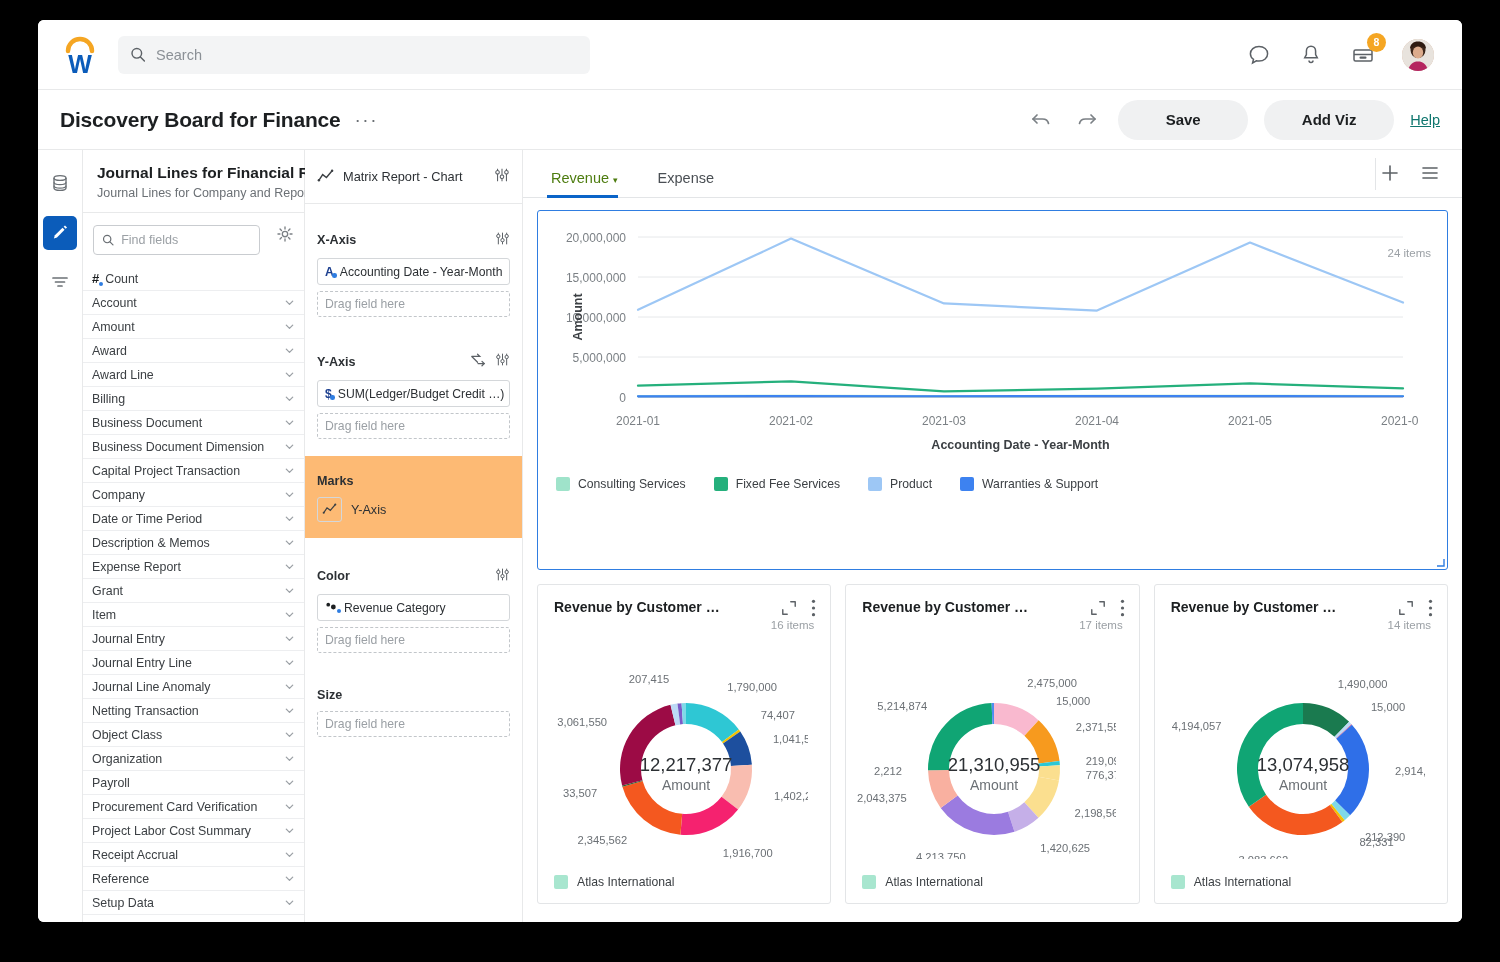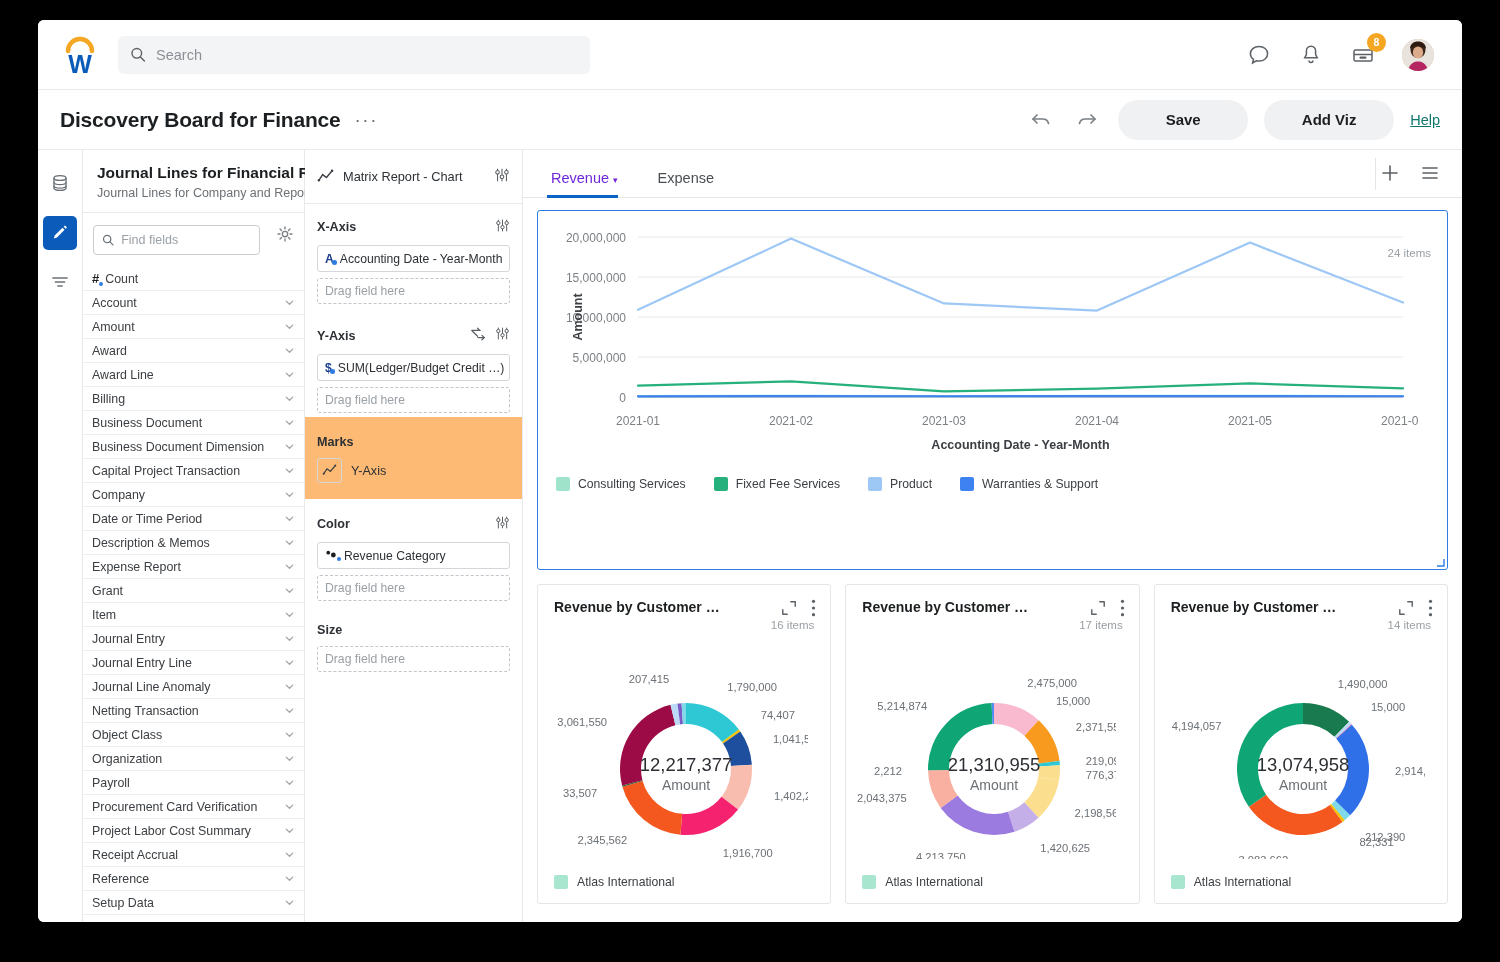--- a/index.html
+++ b/index.html
@@ -105,21 +105,21 @@
     height: 24px; display: flex; align-items: center;
     padding: 0 9px 0 9px; border-bottom: 1px solid #edeef0;
     font-size: 12.4px; color: #3c4044; cursor: pointer;
   }
   .field-item .chev { margin-left: auto; color: #9ba0a5; }
   .field-item.count { font-weight: normal; color:#3c4044; }
   .cnt-icon { font-weight: bold; color:#1c1f21; margin-right: 6px; position:relative; font-size:13px;}
   .cnt-icon::after{content:""; position:absolute; right:-4px; bottom:0px; width:4px;height:4px;border-radius:50%;background:#2f7de1;}
 
   
-  .shelf-panel { width: 218px; border-right: 1px solid #e8e9ea; background: #fff; display:flex; flex-direction:column;}
+  .shelf-panel { width: 218px; border-right: 1px solid #e8e9ea; background: #fff; display:flex; flex-direction:column;gap:13px;}
   .shelf-top {
     height: 54px; display: flex; align-items: center; gap: 9px;
     padding: 0 12px; border-bottom: 1px solid #e8e9ea;
     font-size: 12.8px; color: #2c3034;
   }
   .shelf-top .sicon { color:#3c4044; display:flex; }
   .shelf-top .right-ic { margin-left: auto; color:#5c6166; }
   .shelf-sec { padding: 14px 12px 4px 12px; }
   .shelf-sec.grey { background: #fdba74; }
   .shelf-hdr { display: flex; align-items: center; font-size: 12.6px; font-weight: bold; color: #2c3034; margin-bottom: 9px; }
@@ -143,21 +143,21 @@
   
   .canvas { flex: 1; background: #fff; display: flex; flex-direction: column; }
   .tabbar {
     height: 48px; display: flex; align-items: flex-end; border-bottom: 1px solid #e3e5e7;
     padding-left: 24px;
   }
   .tab {
     padding: 0 14px 11px 4px; font-size: 14.5px; color: #4a4f54; cursor: pointer;
     position: relative; margin-right: 22px;
   }
-  .tab.active { color: #6d28d9; }
+  .tab.active { color: #4d7c0f; }
   .tab.active::after {
     content: ""; position: absolute; left: 0; right: 14px; bottom: -1px; height: 3px; background: #0b64c8;
   }
   .tab .caret { font-size: 9px; margin-left: 4px; }
   .tab-tools { margin-left: auto; display: flex; align-items: center; gap: 20px; padding: 0 22px 10px 0; color: #5c6166;}
   .tab-div { position:absolute; right: 86px; top: 8px; width:1px; height:32px; background:#e3e5e7;}
 
   .canvas-body { flex: 1; padding: 12px 14px 0 14px; overflow: hidden; }
 
   .viz-card {

